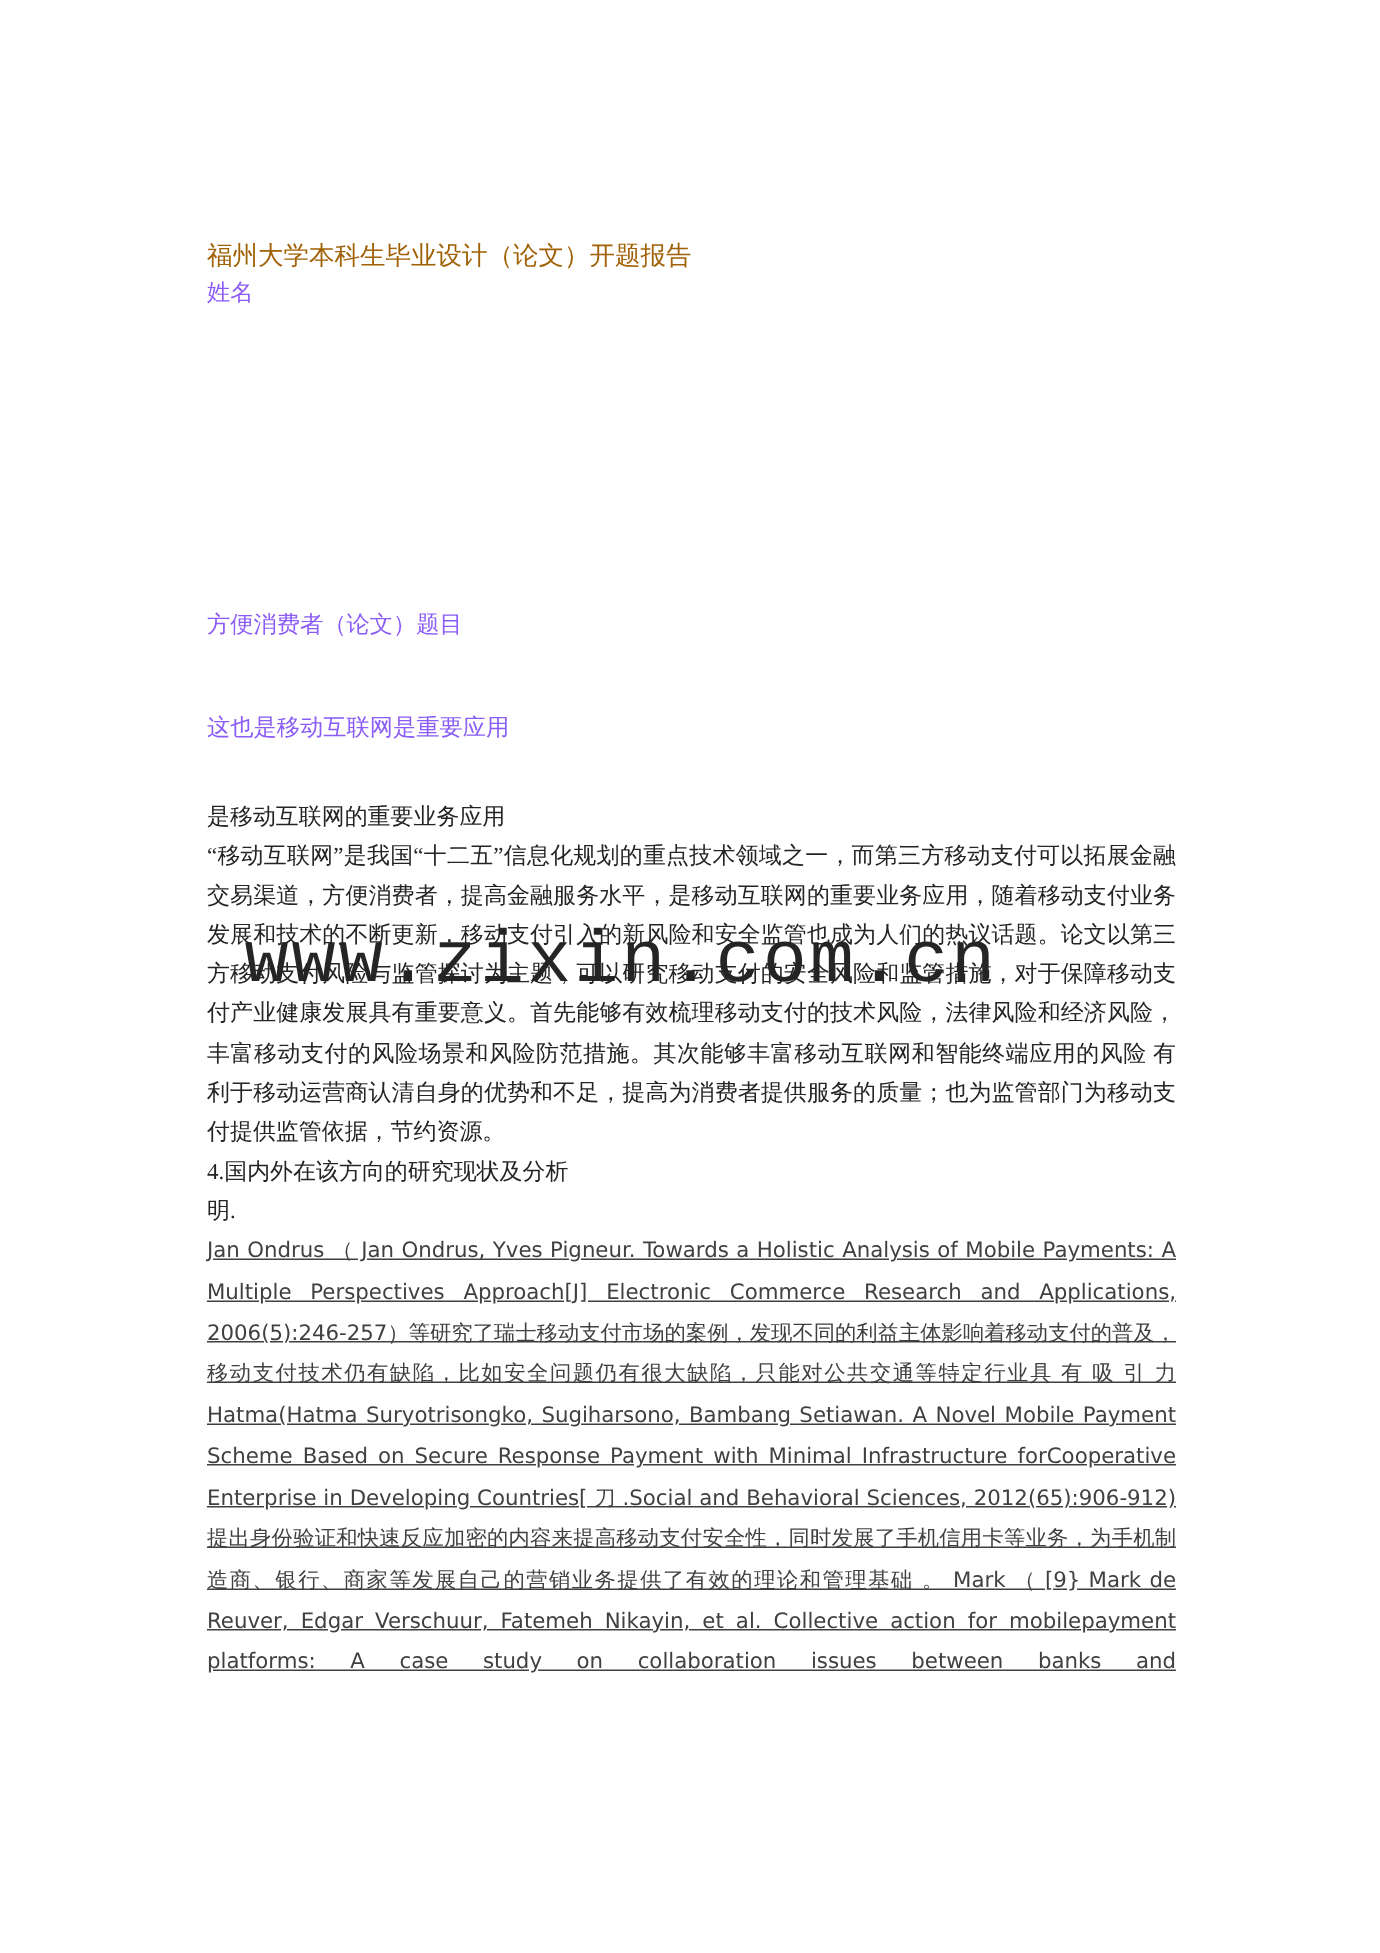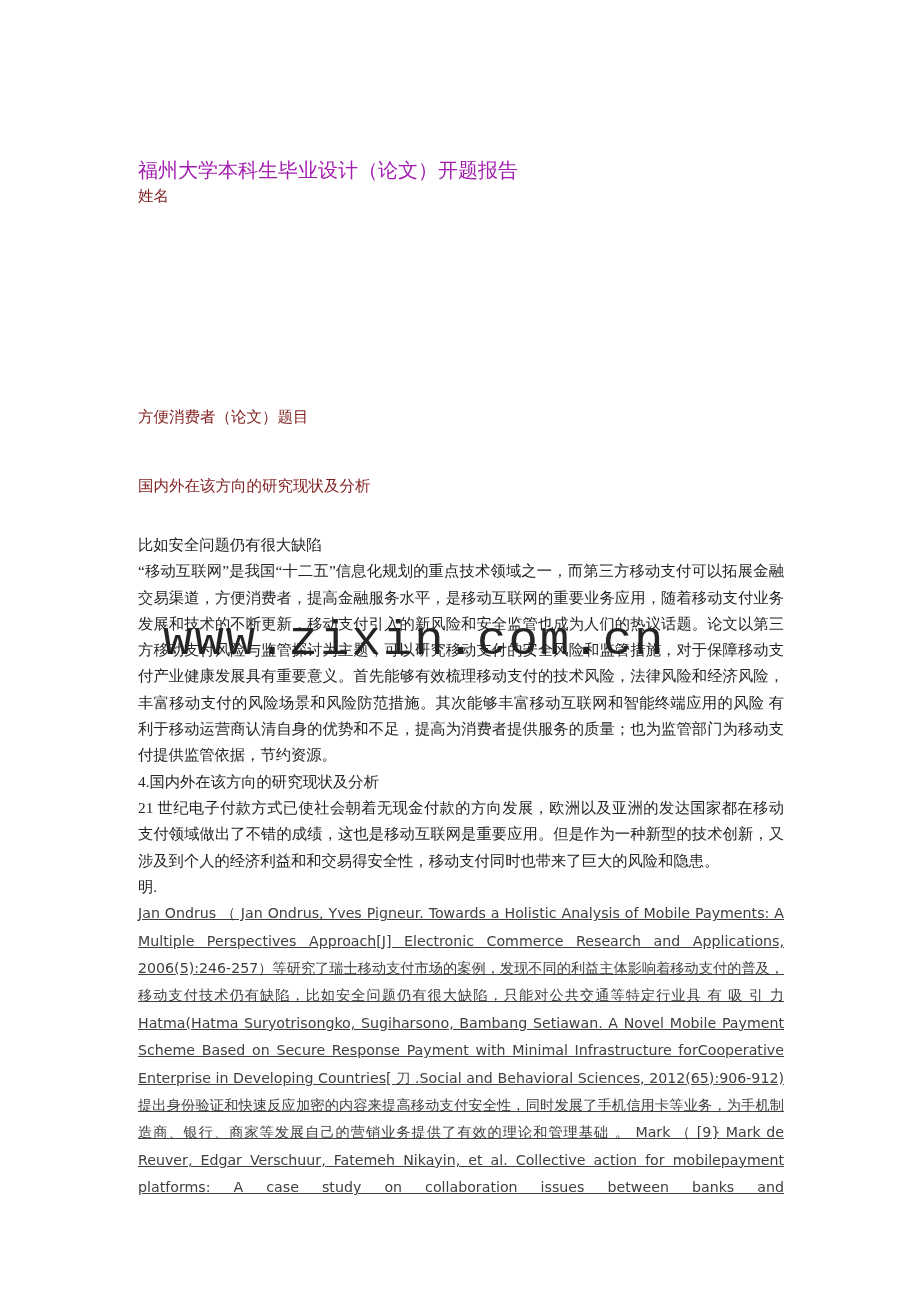--- a/index.html
+++ b/index.html
@@ -52,28 +52,28 @@
     top: 0;
     width: 646px;
     z-index: 2;
   }
 
   
   .header-block {
     padding-top: 158px;
   }
   .doc-title {
-    font-size: 20px;
+    font-size: 17px;
     line-height: 25px;
-    color: #a21caf;
+    color: #a16207;
   }
   .field-label {
     font-size: 15.5px;
     line-height: 25px;
-    color: #7f1d1d;
+    color: #8b5cf6;
   }
   .gap-sm { height: 49px; }
   .gap-md { height: 50px; }
   .gap-lg { height: 53px; }
   .gap-xl { height: 44px; }
 
   
   .body-block {
     margin-top: 34px;
   }
@@ -136,31 +136,30 @@
       <div class="gap-md"></div>
 
 
       <div class="gap-lg"></div>
       <div class="gap-xl"></div>
 
       <div class="field-label">方便消费者（论文）题目</div>
 
       <div class="gap-xl"></div>
 
-      <div class="field-label">国内外在该方向的研究现状及分析</div>
+      <div class="field-label">这也是移动互联网是重要应用</div>
     </div>
 
     <div class="body-block">
-      <p class="cn">比如安全问题仍有很大缺陷</p>
+      <p class="cn">是移动互联网的重要业务应用</p>
       <p class="cn indent">“移动互联网”是我国“十二五”信息化规划的重点技术领域之一，而第三方移动支付可以拓展金融交易渠道，方便消费者，提高金融服务水平，是移动互联网的重要业务应用，随着移动支付业务发展和技术的不断更新，移动支付引入的新风险和安全监管也成为人们的热议话题。论文以第三方移动支付风险与监管探讨为主题，可以研究移动支付的安全风险和监管措施，对于保障移动支付产业健康发展具有重要意义。首先能够有效梳理移动支付的技术风险，法律风险和经济风险，丰富移动支付的风险场景和风险防范措施。其次能够丰富移动互联网和智能终端应用的风险 有利于移动运营商认清自身的优势和不足，提高为消费者提供服务的质量；也为监管部门为移动支付提供监管依据，节约资源。</p>
     </div>
 
     <div>
       <p class="cn">4.国内外在该方向的研究现状及分析</p>
-      <p class="cn">21 世纪电子付款方式已使社会朝着无现金付款的方向发展，欧洲以及亚洲的发达国家都在移动支付领域做出了不错的成绩，这也是移动互联网是重要应用。但是作为一种新型的技术创新，又涉及到个人的经济利益和和交易得安全性，移动支付同时也带来了巨大的风险和隐患。</p>
       <p class="mini">明.</p>
     </div>
 
     <div class="sans-block">
       <p class="sans">Jan Ondrus （ Jan Ondrus, Yves Pigneur. Towards a Holistic Analysis of Mobile Payments: A Multiple Perspectives Approach[J] Electronic Commerce Research    and    Applications, 2006(5):246-257）等研究了瑞士移动支付市场的案例，发现不同的利益主体影响着移动支付的普及，移动支付技术仍有缺陷，比如安全问题仍有很大缺陷，只能对公共交通等特定行业具 有 吸 引 力 Hatma(Hatma Suryotrisongko, Sugiharsono, Bambang Setiawan. A Novel Mobile Payment Scheme Based on Secure Response Payment with Minimal Infrastructure forCooperative Enterprise in Developing Countries[ 刀 .Social and Behavioral Sciences, 2012(65):906-912)提出身份验证和快速反应加密的内容来提高移动支付安全性，同时发展了手机信用卡等业务，为手机制造商、银行、商家等发展自己的营销业务提供了有效的理论和管理基础 。 Mark  （ [9} Mark de Reuver, Edgar Verschuur, Fatemeh Nikayin, et al. Collective action for mobilepayment platforms: A case study on collaboration issues between banks and</p>
     </div>
 
   </div>
 </div>
 

